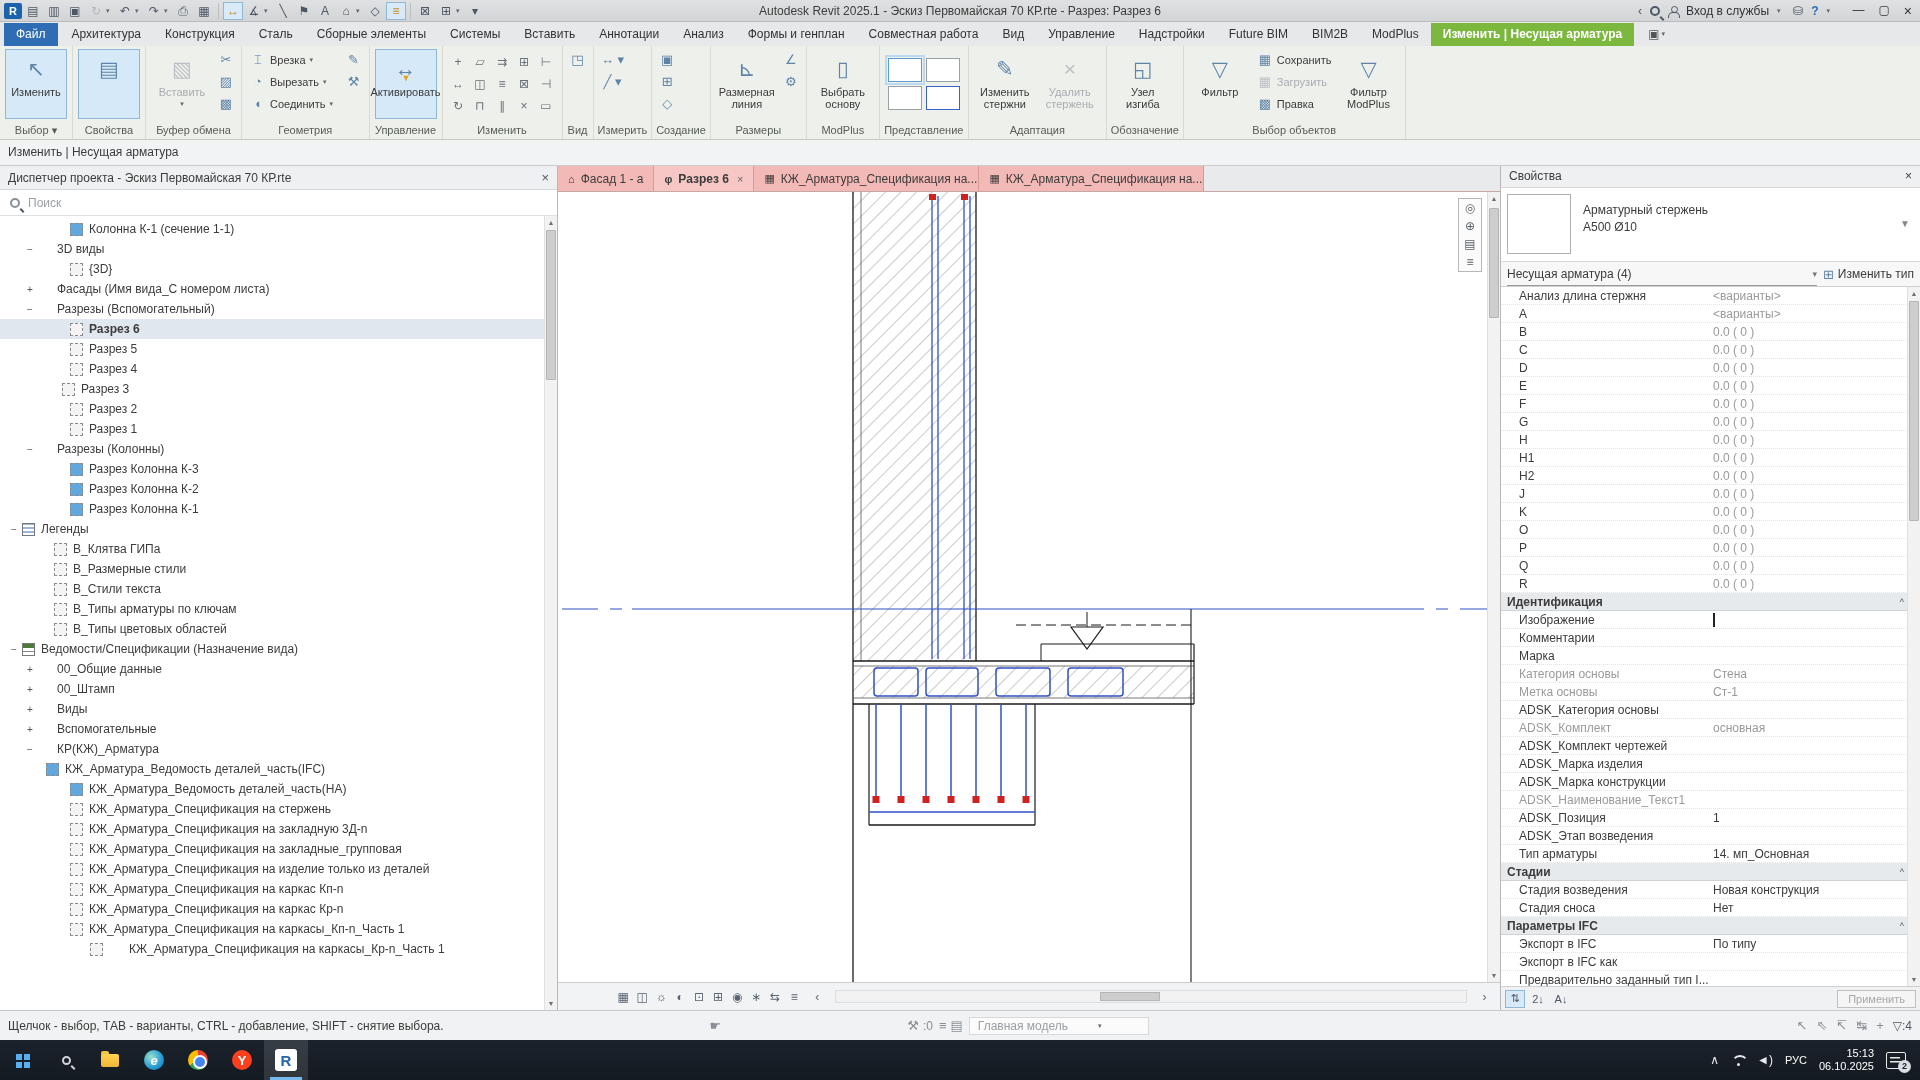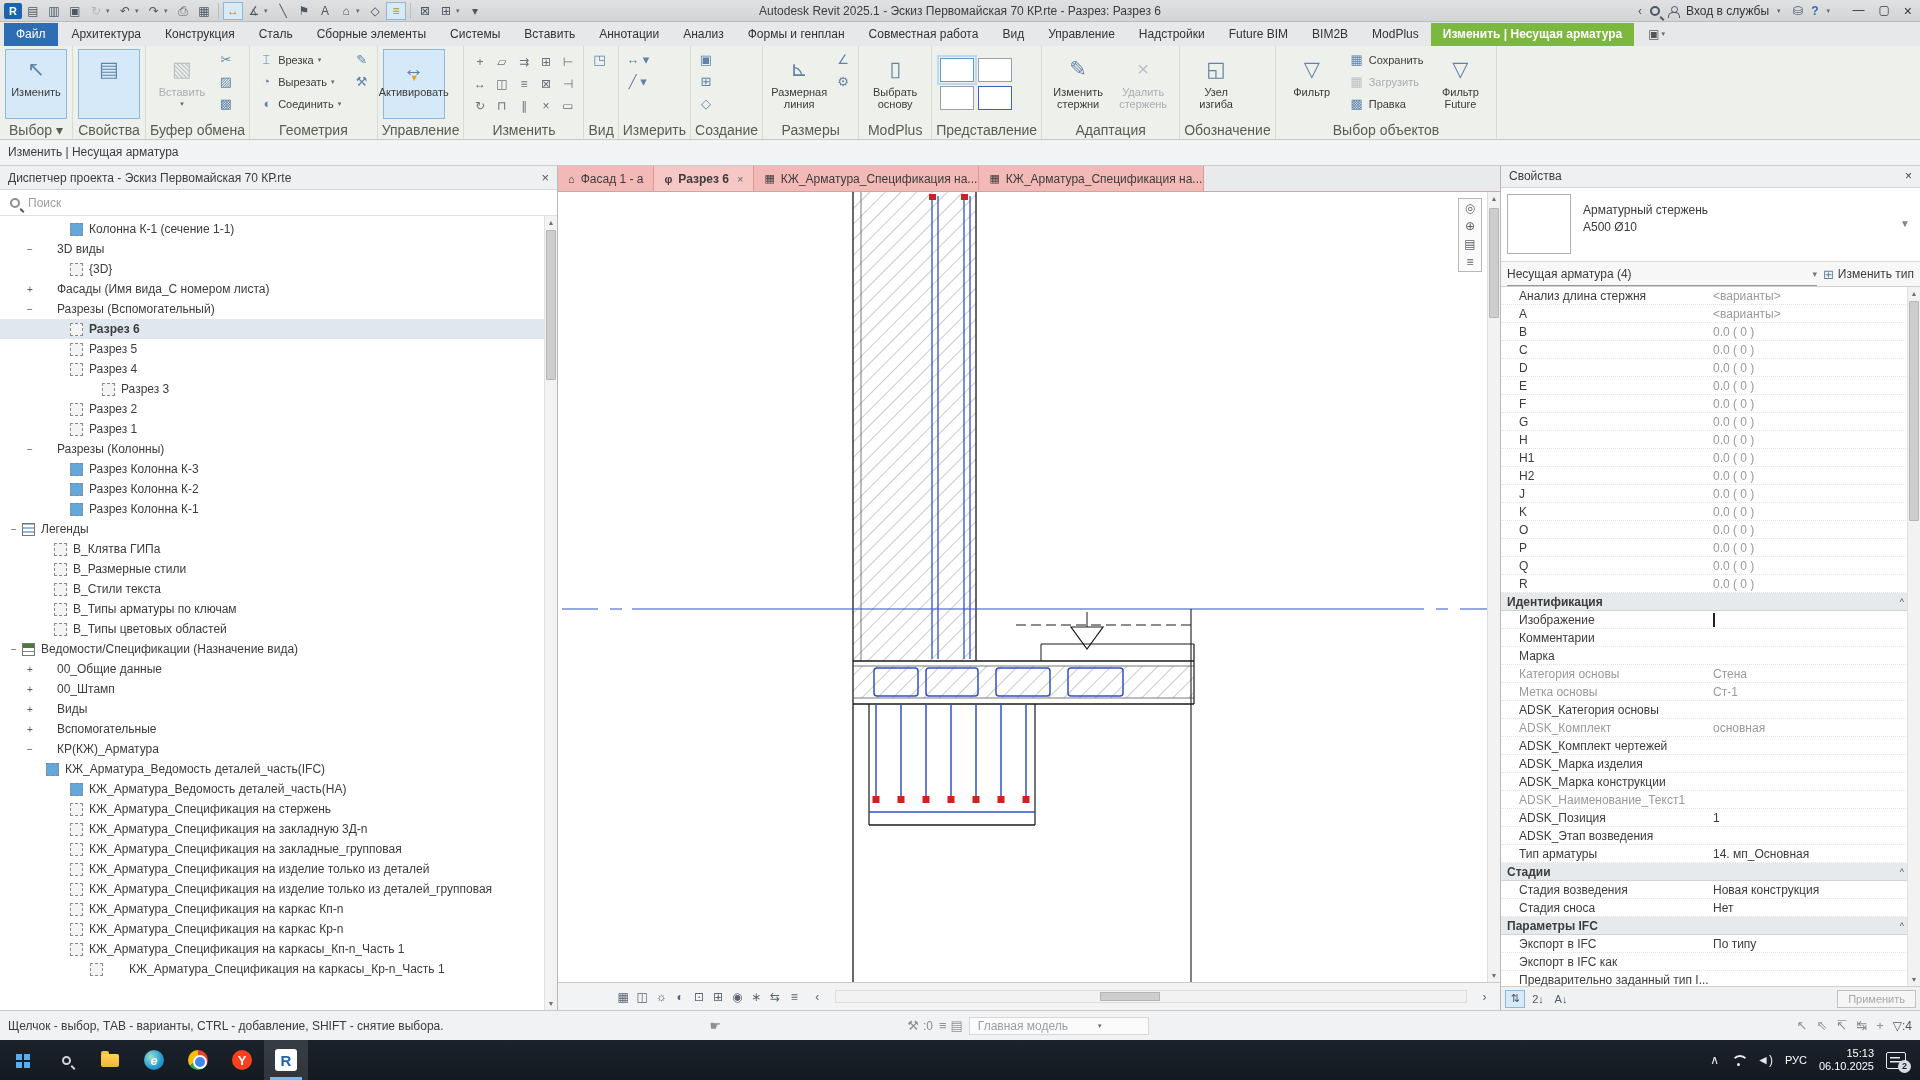--- a/index.html
+++ b/index.html
@@ -36,21 +36,21 @@
   .rtab { padding:4px 12px 5px; font-size:12px; color:#333; }
   .rtab.file { background:#2e6db4; color:#fff; margin-right:2px; }
   .rtab.ctx { background:#7cb83e; color:#fff; font-weight:bold; }
   #ribbon-display { margin-left:14px; display:flex; align-items:center; gap:2px; padding-bottom:5px; color:#555; }
 
   
   #ribbon { position:absolute; left:0; top:46px; width:1920px; height:94px; background:#eef0ec;
     border-bottom:1px solid #c7cac3; display:flex; }
   .panel { display:flex; flex-direction:column; border-right:1px solid #d9dcd3; }
   .pbody { flex:1; display:flex; align-items:stretch; padding:3px 5px; gap:3px; }
-  .plabel { height:17px; line-height:16px; text-align:center; font-size:14px; color:#565d55; padding:0 4px; }
+  .plabel { height:17px; line-height:16px; text-align:center; font-size:11px; color:#565d55; padding:0 4px; }
   .bigbtn { display:flex; flex-direction:column; align-items:center; width:62px; padding:2px 1px;
     font-size:11px; line-height:12px; text-align:center; color:#3b3b3b; border:1px solid transparent; }
   .bigbtn .g { font-size:21px; height:34px; display:flex; align-items:center; color:#5f84a8; position:relative;}
   .bigbtn.on { background:#d6e9f8; border-color:#8fb8d8; }
   .bigbtn.dis { color:#a9adb1; } .bigbtn.dis .g { color:#bcc0c4; }
   .bigbtn .g .pin { position:absolute; bottom:2px; left:50%; margin-left:-4px; font-size:9px; color:#e8a21a;}
   .smcol { display:flex; flex-direction:column; justify-content:flex-start; gap:2px; }
   .smb { width:20px; height:20px; display:flex; align-items:center; justify-content:center; font-size:13px; color:#5f84a8;
     border:1px solid transparent;}
   .rowcol { display:flex; flex-direction:column; gap:1px; }
@@ -499,21 +499,21 @@
             <span class="g">▦</span>
             <span>Загрузить</span>
           </div>
           <div class="rowbtn">
             <span class="g">▩</span>
             <span>Правка</span>
           </div>
         </div>
         <div class="bigbtn">
           <span class="g">▽</span>
-          <span>Фильтр Future</span>
+          <span>Фильтр ModPlus</span>
         </div>
       </div>
       <div class="plabel">Выбор объектов</div>
     </div>
   </div>
 
 <div id="modifybar">Изменить | Несущая арматура</div>
 
 <div id="browser">
   <div id="browser-head">
@@ -559,21 +559,21 @@
       <div class="trow" style="padding-left: 56px;">
         <span class="exp"></span>
         <span class="ti "></span>
         <span class="lbl">Разрез 5</span>
       </div>
       <div class="trow" style="padding-left: 56px;">
         <span class="exp"></span>
         <span class="ti "></span>
         <span class="lbl">Разрез 4</span>
       </div>
-      <div class="trow" style="padding-left: 88px;">
+      <div class="trow" style="padding-left: 48px;">
         <span class="exp"></span>
         <span class="ti "></span>
         <span class="lbl">Разрез 3</span>
       </div>
       <div class="trow" style="padding-left: 56px;">
         <span class="exp"></span>
         <span class="ti "></span>
         <span class="lbl">Разрез 2</span>
       </div>
       <div class="trow" style="padding-left: 56px;">
@@ -683,25 +683,20 @@
       </div>
       <div class="trow" style="padding-left: 56px;">
         <span class="exp"></span>
         <span class="ti "></span>
         <span class="lbl">КЖ_Арматура_Спецификация на закладные_групповая</span>
       </div>
       <div class="trow" style="padding-left: 56px;">
         <span class="exp"></span>
         <span class="ti "></span>
         <span class="lbl">КЖ_Арматура_Спецификация на изделие только из деталей</span>
-      </div>
-      <div class="trow" style="padding-left: 56px;">
-        <span class="exp"></span>
-        <span class="ti "></span>
-        <span class="lbl">КЖ_Арматура_Спецификация на изделие только из деталей_групповая</span>
       </div>
       <div class="trow" style="padding-left: 56px;">
         <span class="exp"></span>
         <span class="ti "></span>
         <span class="lbl">КЖ_Арматура_Спецификация на каркас Кп-n</span>
       </div>
       <div class="trow" style="padding-left: 56px;">
         <span class="exp"></span>
         <span class="ti "></span>
         <span class="lbl">КЖ_Арматура_Спецификация на каркас Кр-n</span>

